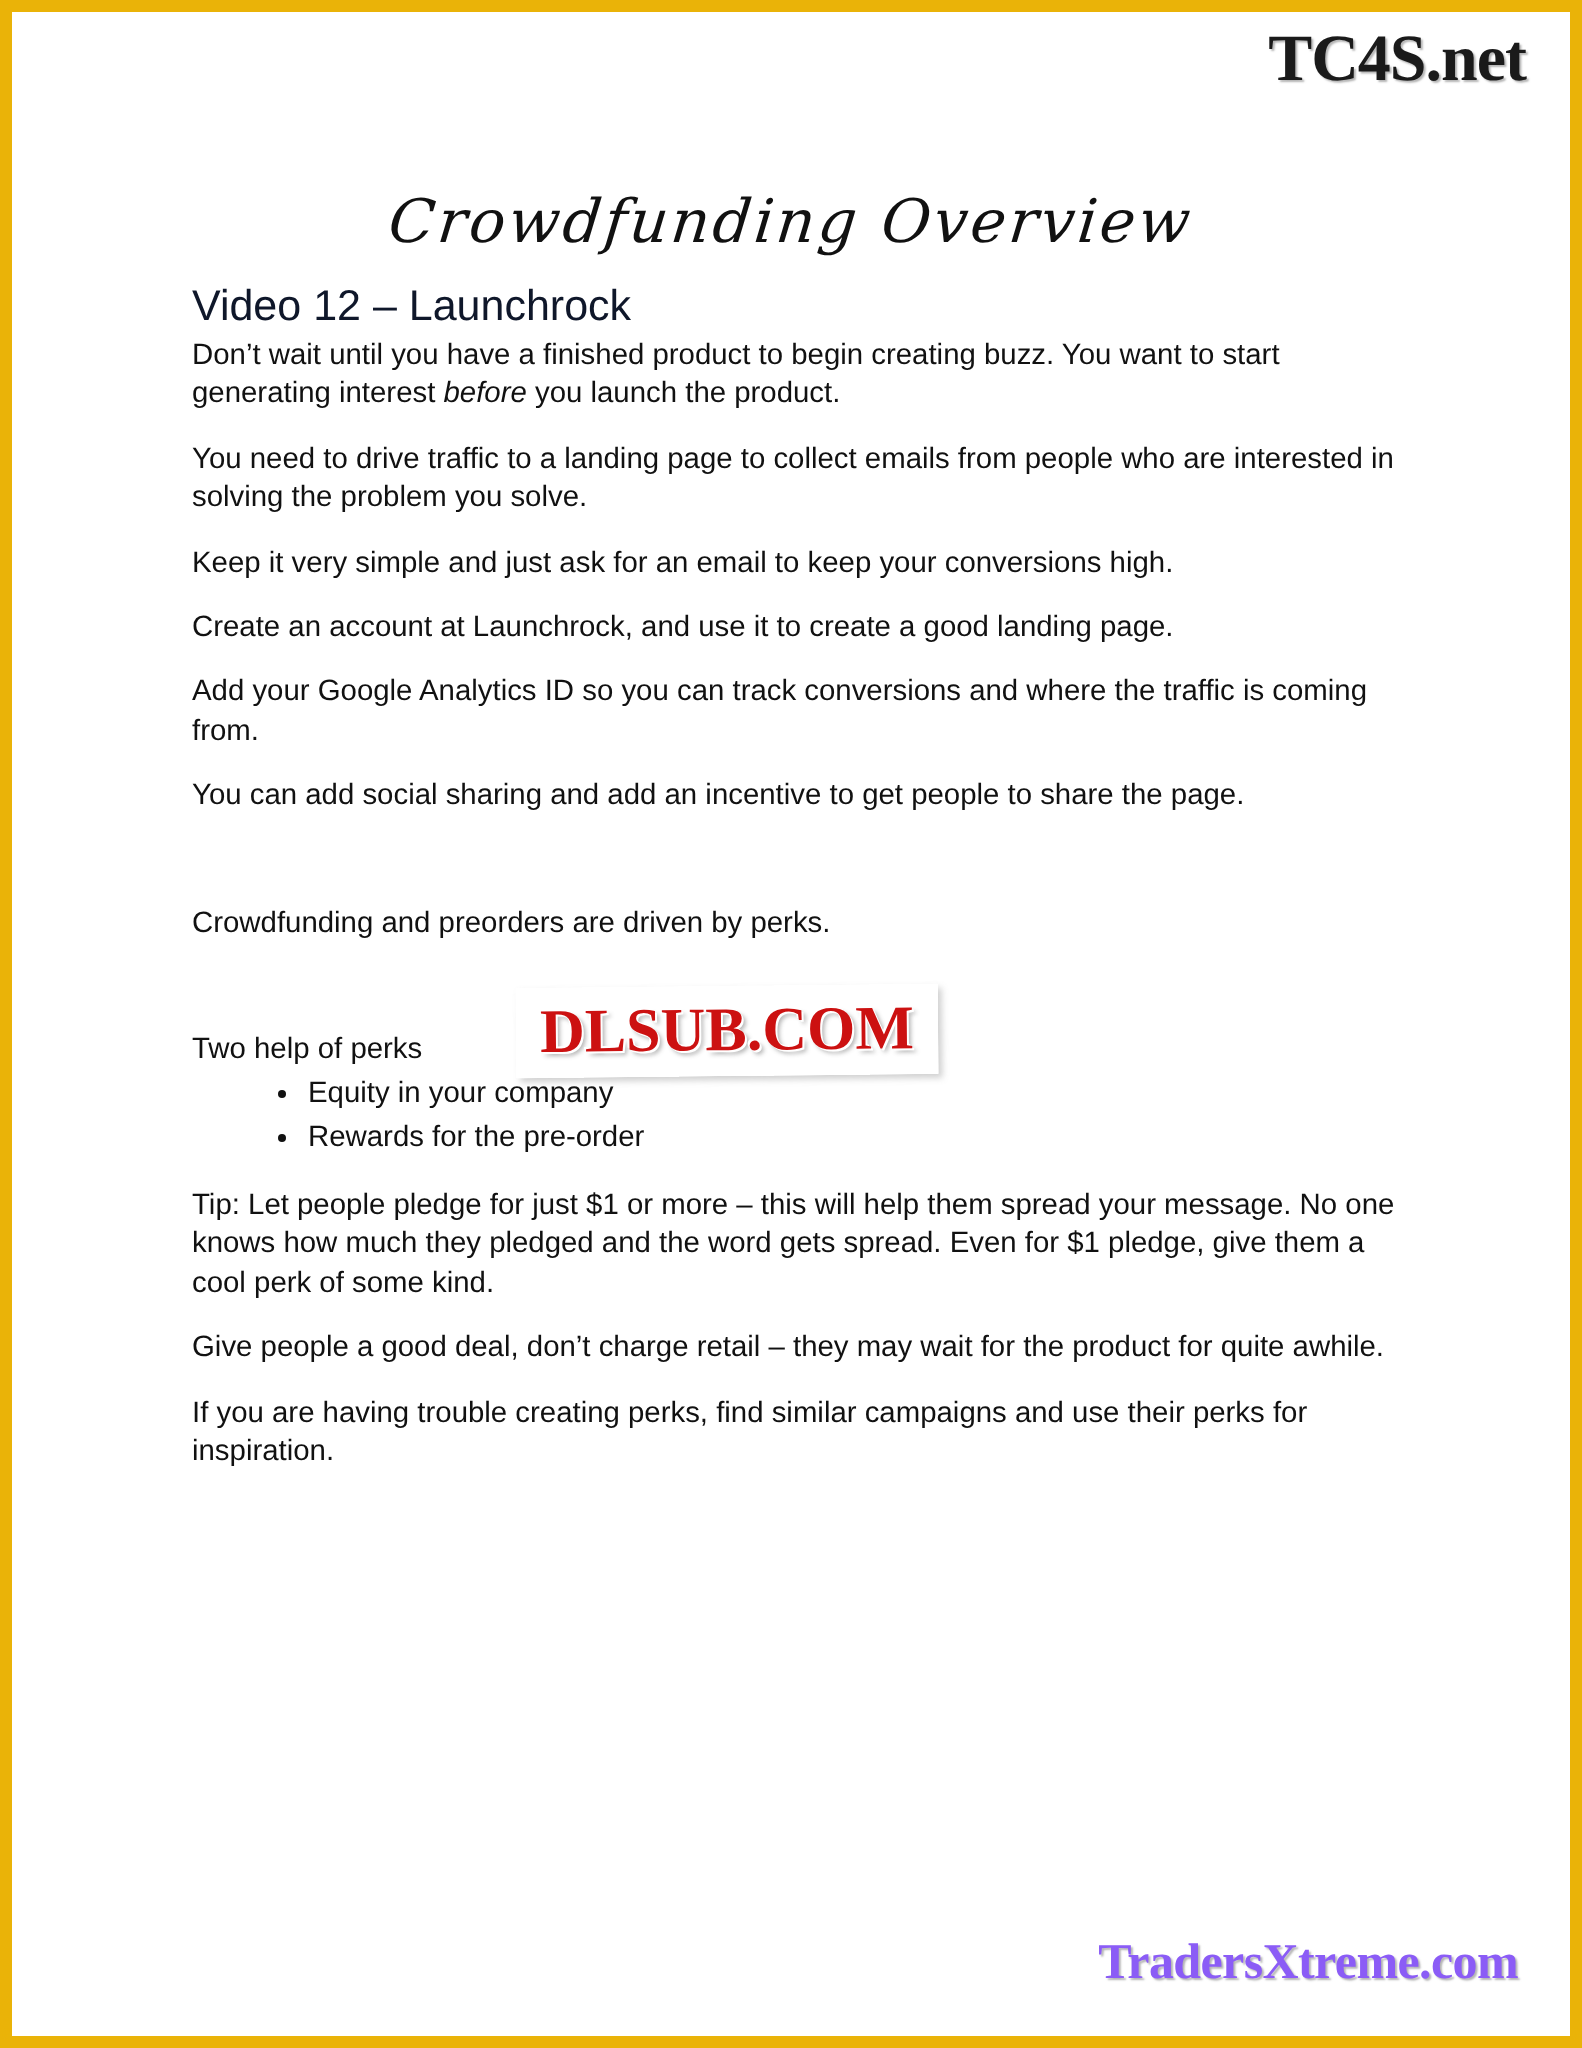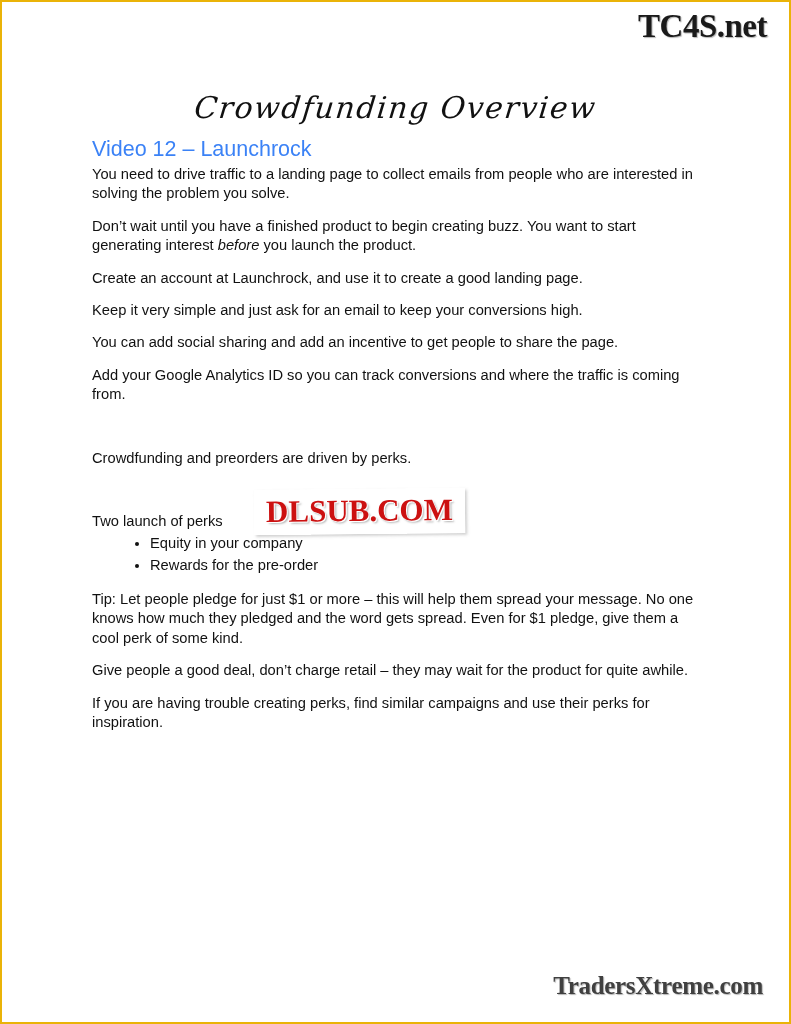--- a/index.html
+++ b/index.html
@@ -15,21 +15,21 @@
     color: #000000;
     overflow: hidden;
   }
   .page {
     position: absolute;
     left: 0;
     top: 0;
     width: 791px;
     height: 1024px;
     background: #ffffff;
-    border: 2px solid #eab308;
+    border: 6px solid #eab308;
     box-sizing: border-box;
   }
   .watermark-top {
     position: absolute;
     right: 22px;
     top: 6px;
     font-family: "Liberation Serif", serif;
     font-weight: bold;
     font-size: 33px;
     letter-spacing: -0.5px;
@@ -37,21 +37,21 @@
     text-shadow: 1px 1px 1px rgba(120,120,120,0.55);
   }
   .watermark-bottom {
     position: absolute;
     right: 26px;
     bottom: 22px;
     font-family: "Liberation Serif", serif;
     font-weight: bold;
     font-size: 25px;
     letter-spacing: -0.3px;
-    color: #404040;
+    color: #8b5cf6;
     text-shadow: 1px 1px 1px rgba(130,130,130,0.6);
   }
   .doc-title {
     position: absolute;
     left: 0;
     right: 0;
     top: 88px;
     text-align: center;
     font-family: "DejaVu Serif", serif;
     font-style: italic;
@@ -64,21 +64,21 @@
     position: absolute;
     left: 90px;
     top: 134px;
     width: 610px;
   }
   h2.section {
     font-size: 21.5px;
     font-weight: normal;
     margin: 0 0 2px 0;
     line-height: 1.25;
-    color: #3b82f6;
+    color: #0f172a;
   }
   .section-2 {
     margin-top: 26px;
   }
   p.para {
     font-size: 14.7px;
     line-height: 1.32;
     margin: 0 0 13px 0;
     color: #111;
   }
@@ -125,36 +125,36 @@
 <div class="page">
 
   <div class="watermark-top">TC4S.net</div>
 
   <div class="doc-title">Crowdfunding Overview</div>
 
   <div class="content">
 
     <h2 class="section">Video 12 – Launchrock</h2>
 
+    <p class="para"><span>Don’t wait until you have a finished product to begin creating buzz. You want to start generating interest </span><em class="ital">before</em><span> you launch the product.</span></p>
+
     <p class="para">You need to drive traffic to a landing page to collect emails from people who are interested in solving the problem you solve.</p>
 
-    <p class="para"><span>Don’t wait until you have a finished product to begin creating buzz. You want to start generating interest </span><em class="ital">before</em><span> you launch the product.</span></p>
+    <p class="para">Keep it very simple and just ask for an email to keep your conversions high.</p>
 
     <p class="para">Create an account at Launchrock, and use it to create a good landing page.</p>
 
-    <p class="para">Keep it very simple and just ask for an email to keep your conversions high.</p>
+    <p class="para">Add your Google Analytics ID so you can track conversions and where the traffic is coming from.</p>
 
     <p class="para">You can add social sharing and add an incentive to get people to share the page.</p>
-
-    <p class="para">Add your Google Analytics ID so you can track conversions and where the traffic is coming from.</p>
 
 
     <p class="para tight">Crowdfunding and preorders are driven by perks.</p>
 
-    <p class="para tight">Two launch of perks</p>
+    <p class="para tight">Two help of perks</p>
 
     <ul class="perks">
       <li>Equity in your company</li>
       <li>Rewards for the pre-order</li>
     </ul>
 
     <p class="para">Tip: Let people pledge for just $1 or more – this will help them spread your message. No one knows how much they pledged and the word gets spread. Even for $1 pledge, give them a cool perk of some kind.</p>
 
 
 

